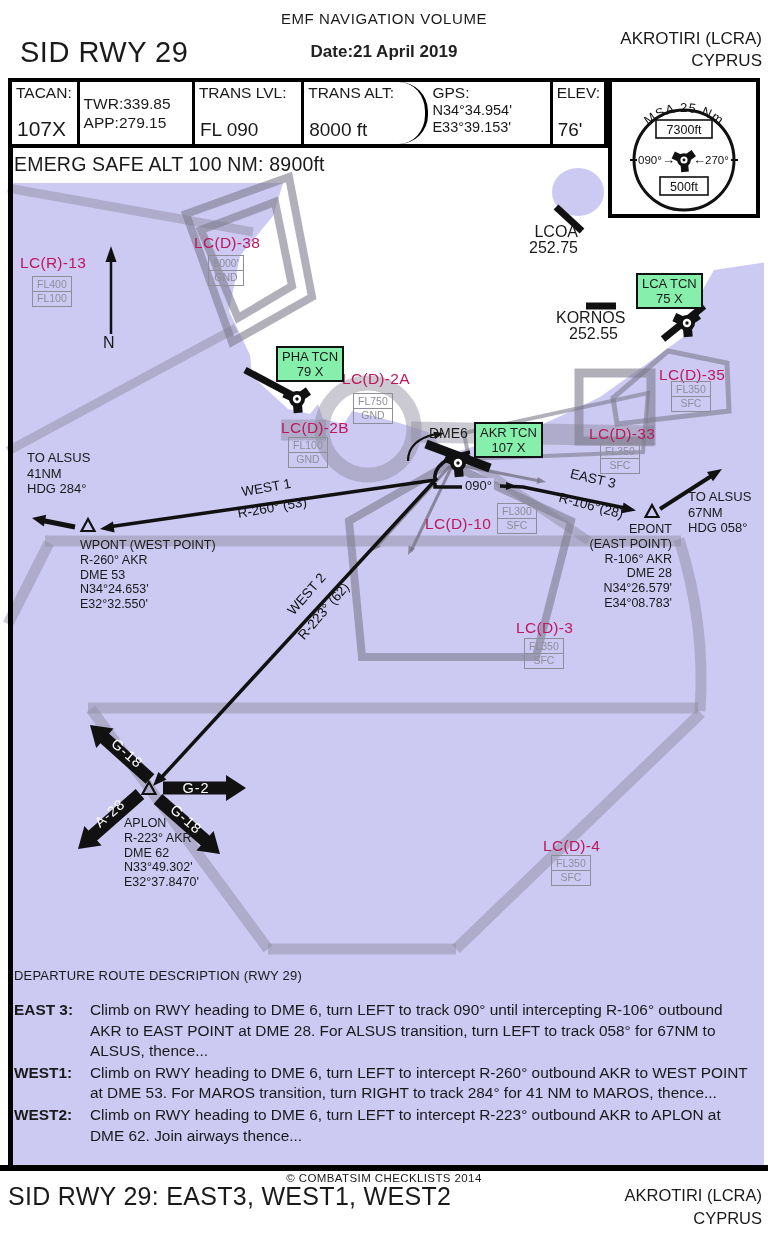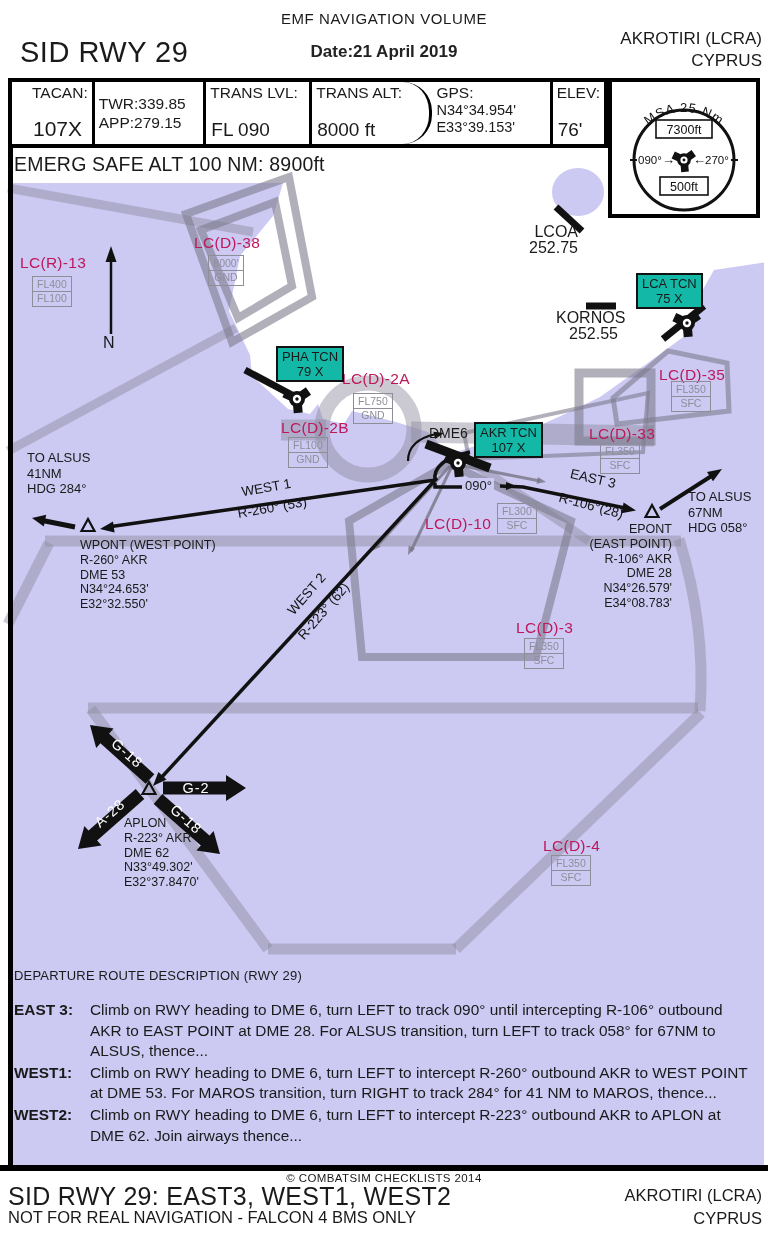--- a/index.html
+++ b/index.html
@@ -23,21 +23,21 @@
   
   .msabox{left:608px;top:78px;width:152px;height:140px;border:4px solid #000;box-sizing:border-box;background:#fff;}
   
   .emerg{left:14px;top:153px;font-size:19.5px;letter-spacing:.2px;}
   
   .zlabel{position:absolute;font-size:15.5px;color:#be185d;letter-spacing:.3px;white-space:nowrap;}
   .flbox{position:absolute;border:1.5px solid #8e8e99;color:#8e8e99;font-size:10.5px;line-height:13px;
          text-align:center;padding:1px 0;min-width:34px;}
   .flbox .top{border-bottom:1.5px solid #8e8e99;padding:0 4px;}
   .flbox .bot{padding:0 4px;}
-  .tcnbox{position:absolute;background:#14b8a6;border:2px solid #111;font-size:13px;line-height:15px;
+  .tcnbox{position:absolute;background:#86efac;border:2px solid #111;font-size:13px;line-height:15px;
           text-align:center;padding:1px 4px;white-space:nowrap;}
   .navtext{position:absolute;font-size:16px;line-height:15.5px;white-space:nowrap;}
   .fixblock{position:absolute;font-size:12.5px;line-height:14.8px;white-space:nowrap;}
   .right{text-align:right;}
   .track090{position:absolute;left:463px;top:478px;font-size:13px;background:#ccc9f2;padding:0 2px;}
   .dme6{position:absolute;left:429px;top:425px;font-size:14px;}
   .nlabel{position:absolute;left:103px;top:334px;font-size:16px;}
   
   .desc-title{left:14px;top:968px;font-size:13px;letter-spacing:.2px;}
   .ritems{left:14px;top:1000px;width:740px;}
@@ -190,21 +190,21 @@
 
   <div class="abs vol">EMF NAVIGATION VOLUME</div>
   <div class="abs dateline"><span>Date:</span><span>21 April 2019</span></div>
   <div class="abs chart-title">SID RWY 29</div>
   <div class="abs apt-tr">
     <div>AKROTIRI (LCRA)</div>
     <div>CYPRUS</div>
   </div>
 
   <div class="abs itable">
-    <div class="cell" style="width:68px;margin-left:16px;">
+    <div class="cell" style="width:68px;">
       <div class="clabel">TACAN:</div>
       <div class="cvalue" style="font-size:21px;">107X</div>
     </div>
     <div class="cell twrcell" style="width:116px;">
       <div>TWR:339.85</div>
       <div>APP:279.15</div>
     </div>
     <div class="cell" style="width:110px;">
       <div class="clabel">TRANS LVL:</div>
       <div class="cvalue">FL 090</div>
@@ -375,16 +375,15 @@
       <span>Climb on RWY heading to DME 6, turn LEFT to intercept R-223° outbound AKR to APLON at DME 62. Join airways thence...</span>
     </div>
   </div>
 
   <div class="blackbar" style="left:8px;top:148px;width:5px;height:1017px;"></div>
   <div class="blackbar" style="left:0;top:1165px;width:768px;height:6px;"></div>
 
   <div class="abs copyright">© COMBATSIM CHECKLISTS 2014</div>
   <div class="abs ftitle">SID RWY 29: EAST3, WEST1, WEST2</div>
   <div class="abs fapt">AKROTIRI (LCRA)</div>
-  <div class="abs fdisc">NOT FOR REAL NAVIGATION - FALCON 4 BMS ONLY</div>
   <div class="abs fcyp">CYPRUS</div>
 
 </div>
 
 </body></html>

